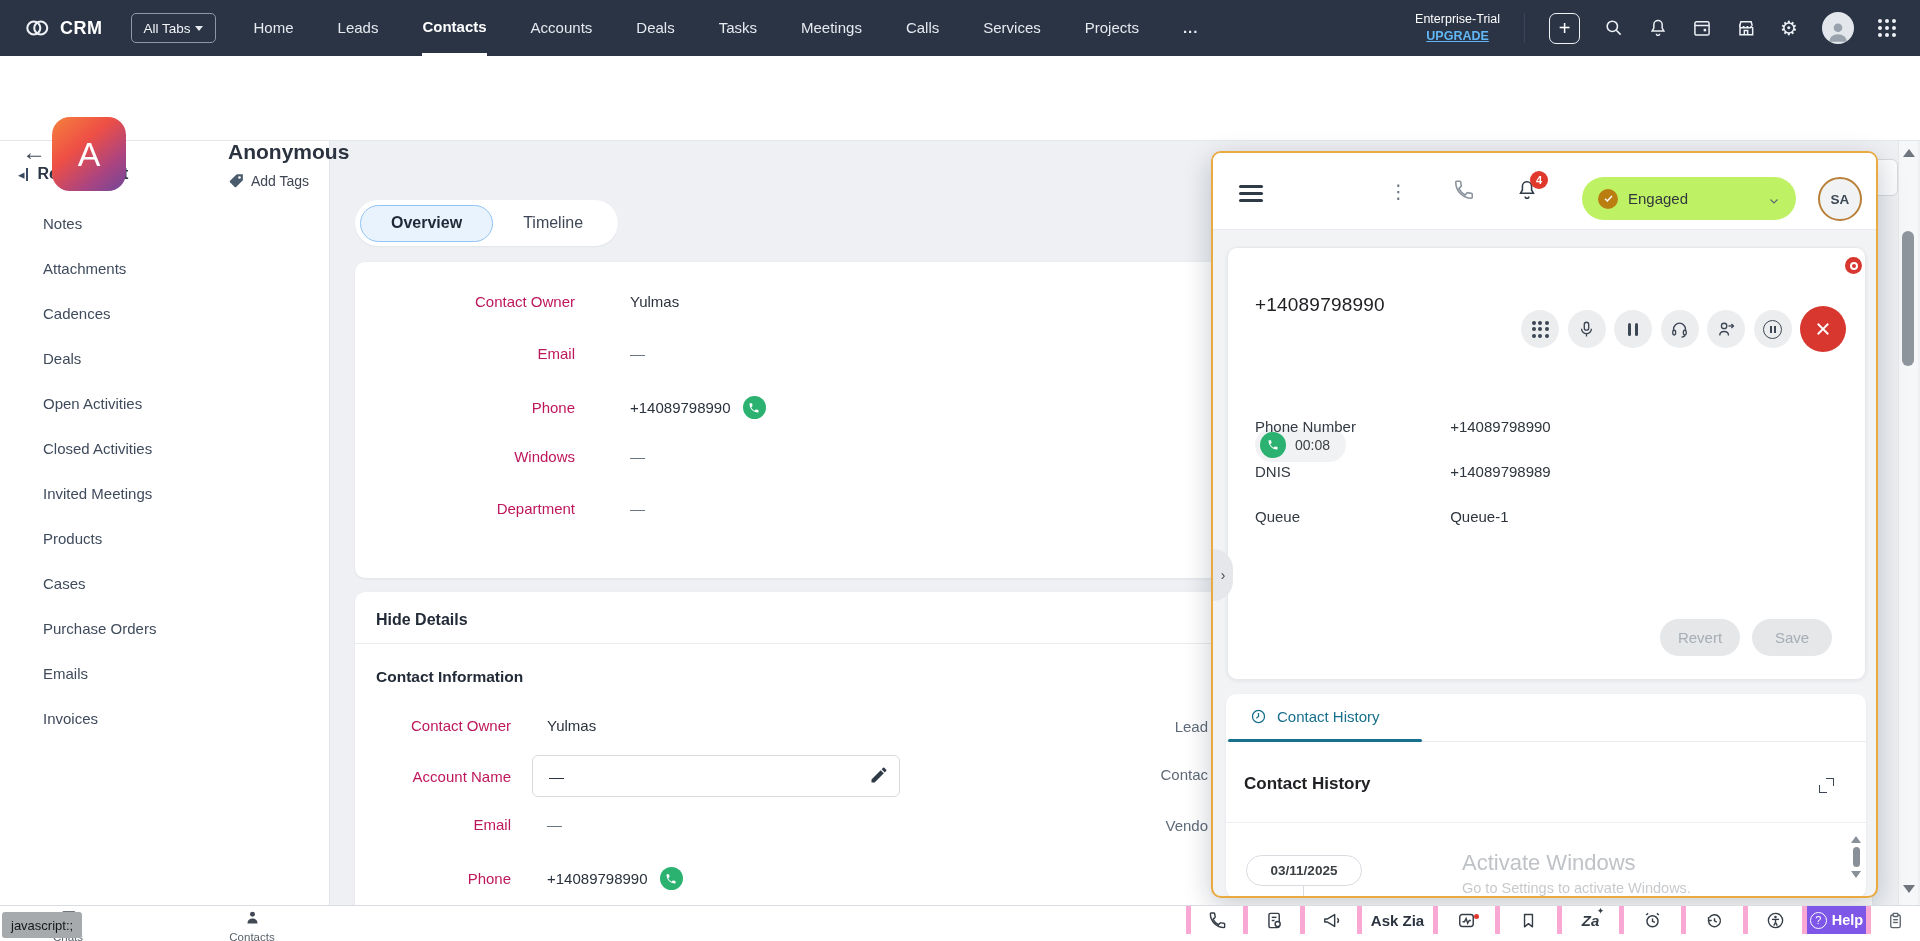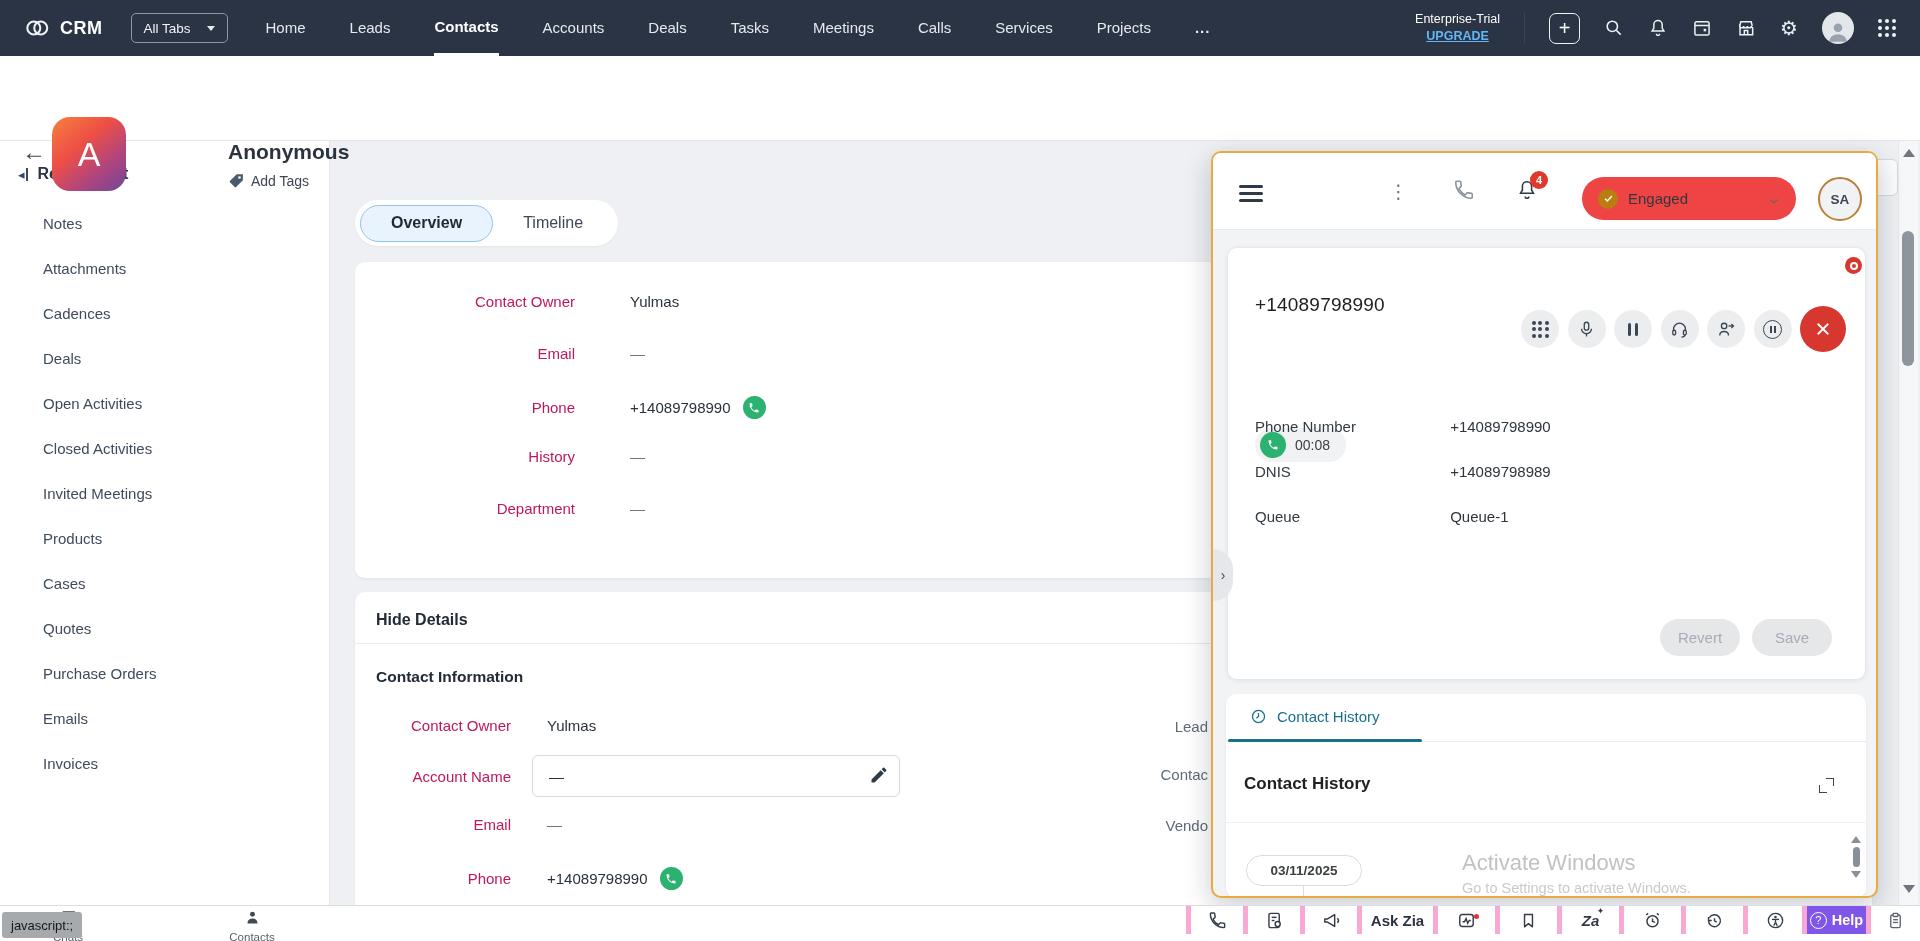--- a/index.html
+++ b/index.html
@@ -4,21 +4,21 @@
 <style>
   * { margin:0; padding:0; box-sizing:border-box; }
   html,body { background:#dfe1e4; }
   body { font-family:"Liberation Sans","DejaVu Sans",sans-serif; }
   .canvas { position:relative; width:1920px; height:941px; background:#eef0f3; overflow:hidden; }
   .abs { position:absolute; }
 
   
   .nav { left:0; top:0; width:1920px; height:56px; background:#2a3445; color:#eceff3; display:flex; align-items:center; font-size:15px; z-index:10; }
   .brand { display:flex; align-items:center; gap:8px; margin-left:26px; font-size:18px; font-weight:700; letter-spacing:.5px; color:#fff; }
-  .alltabs { margin-left:28px; border:1px solid #8d97a8; border-radius:5px; height:30px; padding:0 12px; display:flex; align-items:center; gap:16px; font-size:13.5px; color:#f2f4f7; cursor:pointer; }
+  .alltabs { margin-left:28px; border:1px solid #8d97a8; border-radius:5px; height:30px; padding:0 12px; display:flex; align-items:center; gap:4px; font-size:13.5px; color:#f2f4f7; cursor:pointer; }
   .caret-down { width:0; height:0; border-left:4.5px solid transparent; border-right:4.5px solid transparent; border-top:5px solid #e7ebf0; }
   .navtabs { display:flex; align-items:center; gap:44px; margin-left:38px; height:56px; }
   .navtab { height:56px; line-height:56px; color:#e6eaef; cursor:pointer; white-space:nowrap; }
   .navtab.active { color:#fff; font-weight:600; border-bottom:3px solid #fff; line-height:53px; }
   .nav-right { margin-left:auto; display:flex; align-items:center; gap:24px; padding-right:24px; }
   .trial { text-align:center; font-size:12.5px; line-height:1.35; color:#fff; }
   .trial .up { color:#62b7f7; font-weight:700; text-decoration:underline; cursor:pointer; }
   .nav-sep { width:1px; height:30px; background:#55607366; }
   .plusbox { width:31px; height:31px; border:1.6px solid #f0f3f6; border-radius:7px; display:flex; align-items:center; justify-content:center; font-size:20px; font-weight:400; color:#fff; cursor:pointer; }
   .nav-ic { width:20px; height:20px; color:#eef1f5; cursor:pointer; }
@@ -66,21 +66,21 @@
   
   .panel { left:1211px; top:151px; width:667px; height:747px; background:#f2f3f5; border:2px solid #e9aa3f; border-radius:10px; box-shadow:0 8px 28px rgba(10,20,40,.22); z-index:6; overflow:hidden; }
   .p-head { position:absolute; left:0; top:0; width:100%; height:77px; background:#fff; border-bottom:1px solid #e8eaed; }
   .burger { position:absolute; left:26px; top:32px; width:24px; cursor:pointer; }
   .burger i { display:block; height:2.6px; background:#2f3a47; border-radius:2px; margin-bottom:4.6px; }
   .kebab { position:absolute; left:176px; top:27px; font-size:19px; color:#6b7480; cursor:pointer; }
   .p-ic { position:absolute; width:22px; height:22px; color:#8a939e; cursor:pointer; }
   .p-ic svg { width:100%; height:100%; }
   .belldark { color:#2f3a47; }
   .badge { position:absolute; left:317px; top:18px; min-width:18px; height:18px; border-radius:9px; background:#e0382d; color:#fff; font-size:11px; font-weight:700; display:flex; align-items:center; justify-content:center; padding:0 4px; z-index:2; }
-  .engaged { position:absolute; left:369px; top:24px; width:214px; height:43px; background:#ef4444; border-radius:22px; display:flex; align-items:center; gap:10px; padding:0 16px; cursor:pointer; }
+  .engaged { position:absolute; left:369px; top:24px; width:214px; height:43px; background:#bef264; border-radius:22px; display:flex; align-items:center; gap:10px; padding:0 16px; cursor:pointer; }
   .eng-chk { width:20px; height:20px; border-radius:50%; background:#b97d10; color:#fff; display:flex; align-items:center; justify-content:center; flex:0 0 auto; }
   .eng-chk svg { width:11px; height:11px; }
   .eng-txt { font-size:15px; color:#33373d; }
   .eng-car { margin-left:auto; width:12px; height:12px; color:#5f6670; }
   .sa { position:absolute; left:605px; top:24px; width:44px; height:44px; border-radius:50%; background:#f1f2f3; border:2px solid #b9803a; color:#3c4654; font-size:13.5px; font-weight:700; display:flex; align-items:center; justify-content:center; cursor:pointer; }
   .callcard { position:absolute; left:14px; top:94px; width:639px; height:433px; background:#fff; border:1px solid #e6e8eb; border-radius:10px; box-shadow:0 1px 4px rgba(20,30,50,.07); }
   .recbadge { position:absolute; right:3px; top:9px; width:17px; height:17px; border-radius:50%; background:#d7372f; display:flex; align-items:center; justify-content:center; }
   .recbadge i { width:8px; height:8px; border:2px solid #fff; border-radius:50%; display:block; }
   .callnum { position:absolute; left:27px; top:46px; font-size:19px; color:#202124; letter-spacing:.2px; }
   .ctl-row { position:absolute; left:293px; top:58px; display:flex; align-items:center; gap:8.5px; }
@@ -261,21 +261,20 @@
     <div style="padding-top:8px;">
       <div class="sb-item">Notes</div>
       <div class="sb-item">Attachments</div>
       <div class="sb-item">Cadences</div>
       <div class="sb-item">Deals</div>
       <div class="sb-item">Open Activities</div>
       <div class="sb-item">Closed Activities</div>
       <div class="sb-item">Invited Meetings</div>
       <div class="sb-item">Products</div>
       <div class="sb-item">Cases</div>
-      <div class="sb-item">Quotes</div>
       <div class="sb-item">Purchase Orders</div>
       <div class="sb-item">Emails</div>
       <div class="sb-item">Invoices</div>
     </div>
   </div>
   <div class="sb-thumb abs" style="top:285px;"></div>
 
   <div class="tabswrap abs">
     <div class="tab-pill active">Overview</div>
     <div class="tab-pill">Timeline</div>
@@ -295,21 +294,21 @@
   <div class="frow" style="left:355px;top:396px;width:840px;">
     <span class="flabel" style="width:220px;">Phone</span>
     <span class="fvalue" style="margin-left:55px;">+14089798990</span>
     <span class="gphone" style="margin-left:12px;">
       <svg viewBox="0 0 24 24" fill="currentColor">
           <path d="M6.62 10.79a15.05 15.05 0 0 0 6.59 6.59l2.2-2.2a1 1 0 0 1 1.02-.24c1.12.37 2.33.57 3.57.57a1 1 0 0 1 1 1V20a1 1 0 0 1-1 1C10.85 21 3 13.15 3 3.5a1 1 0 0 1 1-1h3.5a1 1 0 0 1 1 1c0 1.24.2 2.45.57 3.57a1 1 0 0 1-.25 1.02l-2.2 2.2z"></path>
         </svg>
     </span>
   </div>
   <div class="frow" style="left:355px;top:448px;width:840px;">
-    <span class="flabel" style="width:220px;">History</span>
+    <span class="flabel" style="width:220px;">Windows</span>
     <span class="fvalue dash" style="margin-left:55px;">—</span>
   </div>
   <div class="frow" style="left:355px;top:500px;width:840px;">
     <span class="flabel" style="width:220px;">Department</span>
     <span class="fvalue dash" style="margin-left:55px;">—</span>
   </div>
 
   <div class="card" style="left:355px;top:592px;width:1517px;height:330px;">
     <div class="sec-h" style="position:absolute;left:21px;top:19px;">Hide Details</div>
     <div style="position:absolute;left:0;top:51px;width:100%;height:1px;background:#e9ebee;"></div>

